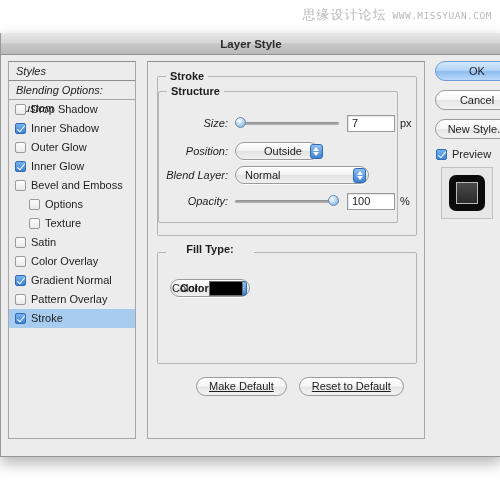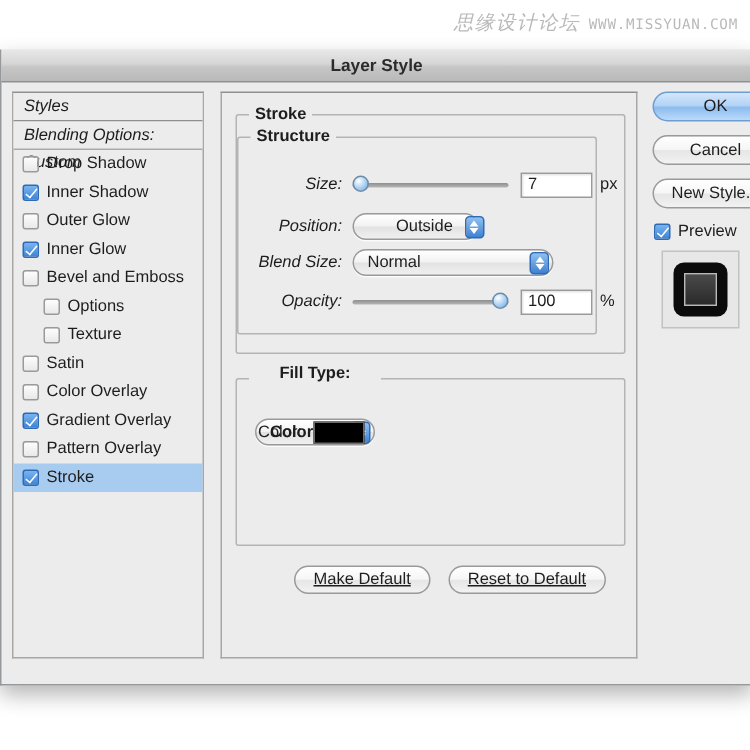--- a/index.html
+++ b/index.html
@@ -14,21 +14,21 @@
   #root { position: relative; width: 500px; height: 500px; }
 
   
   #watermark {
     position: absolute;
     top: 6px; right: 8px;
     display: flex; align-items: baseline; gap: 6px;
     color: #b9b9b9;
     white-space: nowrap;
   }
-  #watermark .wm-cn { font-size: 13px; letter-spacing: 1px; font-style: italic; }
+  #watermark .wm-cn { font-size: 13px; letter-spacing: 1px; }
   #watermark .wm-url { font-size: 9.5px; letter-spacing: 0.5px; font-family: "DejaVu Sans Mono", monospace; }
 
   
   #window {
     position: absolute;
     left: 0; top: 33px;
     width: 502px; height: 424px;
     background: #ececec;
     border: 1px solid #96999c;
     border-top: none;
@@ -330,21 +330,21 @@
             <div class="style-row">
               <span class="cb"></span>
               <span>Satin</span>
             </div>
             <div class="style-row">
               <span class="cb"></span>
               <span>Color Overlay</span>
             </div>
             <div class="style-row">
               <span class="cb checked"></span>
-              <span>Gradient Overlay</span>
+              <span>Gradient Normal</span>
             </div>
             <div class="style-row">
               <span class="cb"></span>
               <span>Pattern Overlay</span>
             </div>
             <div class="style-row selected">
               <span class="cb checked"></span>
               <span>Stroke</span>
             </div>
           </div>
@@ -370,21 +370,21 @@
 
             <div class="frow" style="left:0px; top:50px;">
               <span class="flabel">Position:</span>
               <span class="popup w-position">
                 <span class="pv">Outside</span>
                 <span class="arrows"></span>
               </span>
             </div>
 
             <div class="frow" style="left:0px; top:74px;">
-              <span class="flabel">Blend Size:</span>
+              <span class="flabel">Blend Layer:</span>
               <span class="popup w-blend">
                 <span class="pv">Normal</span>
                 <span class="arrows"></span>
               </span>
             </div>
 
             <div class="frow" style="left:0px; top:100px;">
               <span class="flabel">Opacity:</span>
               <span class="slider opacity">
                 <span class="track"></span>

